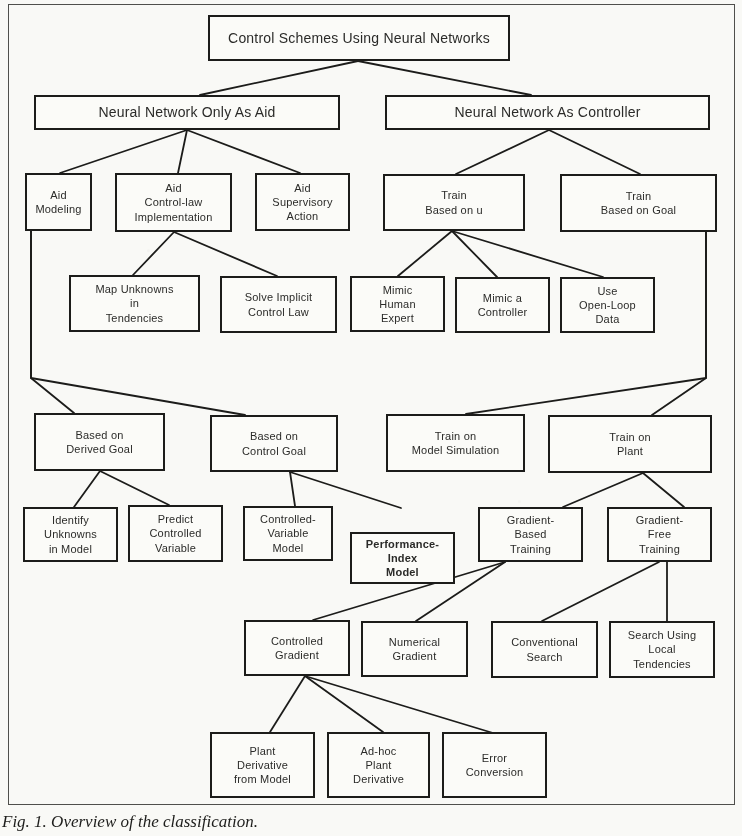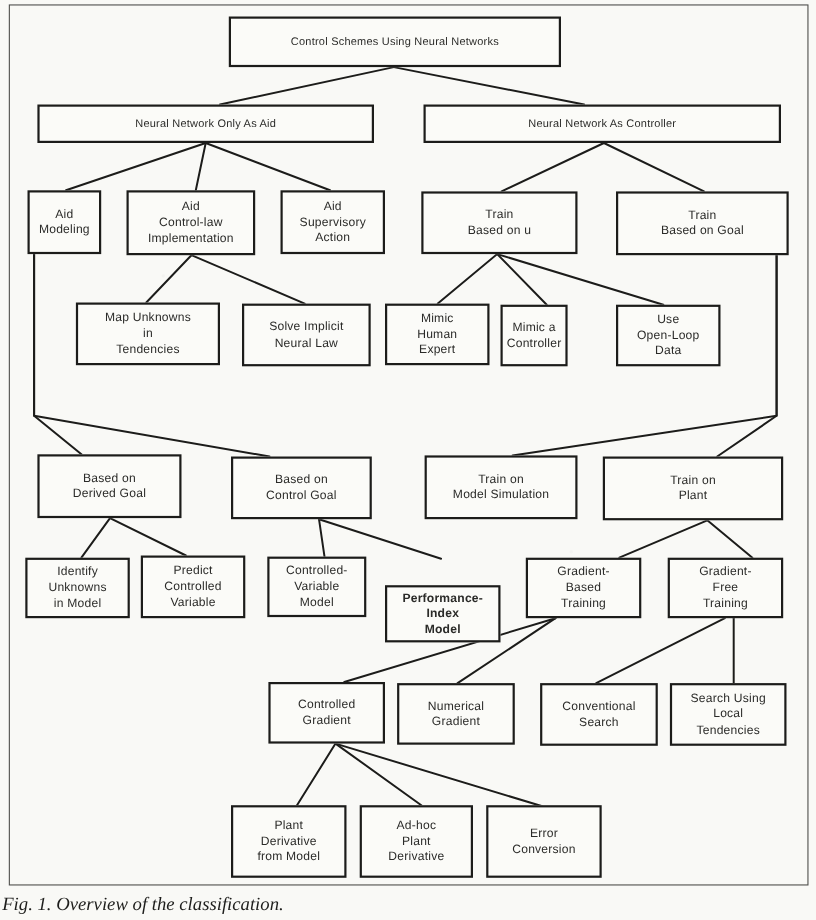--- a/index.html
+++ b/index.html
@@ -44,21 +44,21 @@
     align-items: center;
     justify-content: center;
     text-align: center;
     white-space: pre-line;
     font-size: 11px;
     line-height: 1.3;
     color: #2b2b29;
     letter-spacing: 0.2px;
     padding: 1px 2px;
   }
-  .node.wide { font-size: 10px; }
+  .node.wide { font-size: 14px; }
   #caption {
     position: absolute;
     left: 2px; top: 812px;
     font-family: "Liberation Serif", serif;
     font-style: italic;
     font-size: 17px;
     color: #1e1e1c;
     margin: 0;
   }
 </style>
@@ -111,25 +111,25 @@
 Supervisory
 Action</div>
       <div class="node" style="left: 383px; top: 174px; width: 142px; height: 57px;">Train
 Based on u</div>
       <div class="node" style="left: 560px; top: 174px; width: 157px; height: 58px;">Train
 Based on Goal</div>
       <div class="node" style="left: 69px; top: 275px; width: 131px; height: 57px;">Map Unknowns
 in
 Tendencies</div>
       <div class="node" style="left: 220px; top: 276px; width: 117px; height: 57px;">Solve Implicit
-Neural Law</div>
+Control Law</div>
       <div class="node" style="left: 350px; top: 276px; width: 95px; height: 56px;">Mimic
 Human
 Expert</div>
-      <div class="node" style="left: 455px; top: 277px; width: 61px; height: 56px;">Mimic a
+      <div class="node" style="left: 455px; top: 277px; width: 95px; height: 56px;">Mimic a
 Controller</div>
       <div class="node" style="left: 560px; top: 277px; width: 95px; height: 56px;">Use
 Open-Loop
 Data</div>
       <div class="node" style="left: 34px; top: 413px; width: 131px; height: 58px;">Based on
 Derived Goal</div>
       <div class="node" style="left: 210px; top: 415px; width: 128px; height: 57px;">Based on
 Control Goal</div>
       <div class="node" style="left: 386px; top: 414px; width: 139px; height: 58px;">Train on
 Model Simulation</div>

